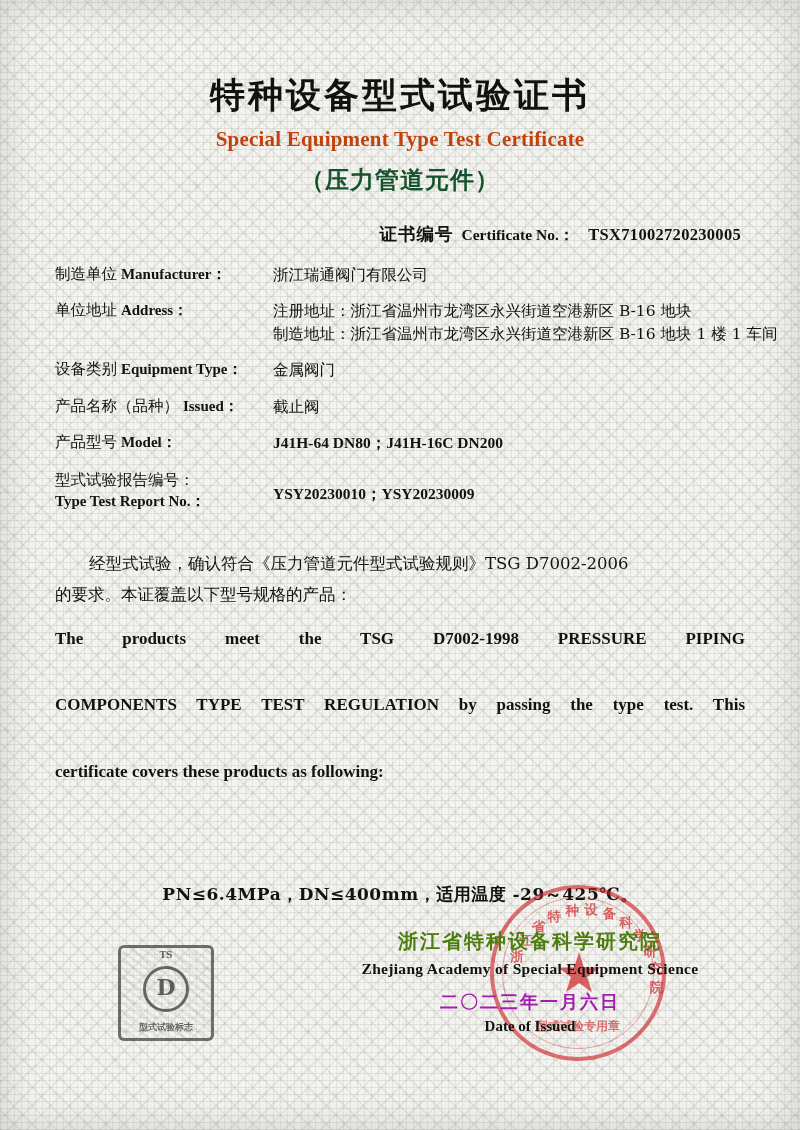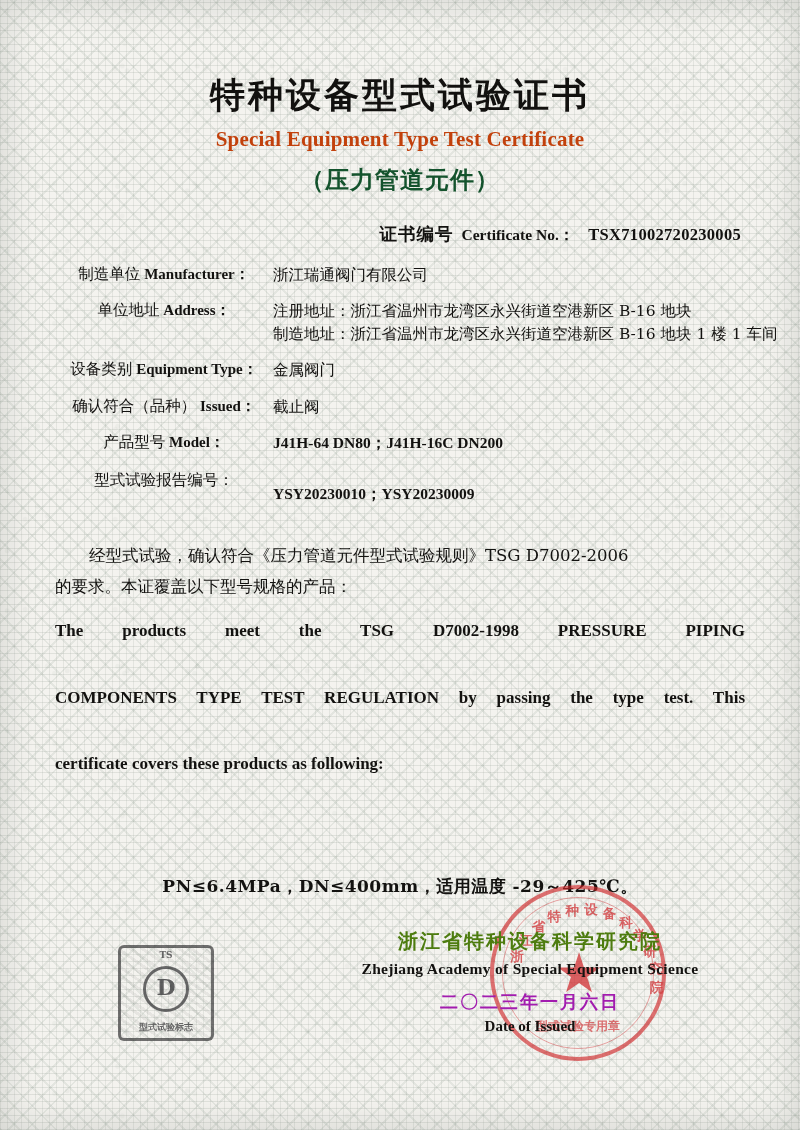--- a/index.html
+++ b/index.html
@@ -132,21 +132,20 @@
     display: flex;
     align-items: flex-start;
     margin-bottom: 14px;
   }
   .field-label {
     width: 218px;
     flex: 0 0 218px;
     font-size: 15.5px;
     color: #131210;
     line-height: 1.35;
-    text-align: center;
   }
   .field-label .cn {
     font-family: "DejaVu Serif", "Liberation Serif", serif;
     font-size: 15.5px;
   }
   .field-label .en {
     font-weight: bold;
     font-size: 15px;
   }
   .field-label.two-line {
@@ -415,37 +414,38 @@
       <div class="field-row">
         <div class="field-label">
           <span class="cn">设备类别</span>
           <span class="en">Equipment Type：</span>
         </div>
         <div class="field-value">金属阀门</div>
       </div>
 
       <div class="field-row">
         <div class="field-label">
-          <span class="cn">确认符合（品种）</span>
+          <span class="cn">产品名称（品种）</span>
           <span class="en">Issued：</span>
         </div>
         <div class="field-value">截止阀</div>
       </div>
 
       <div class="field-row">
         <div class="field-label">
           <span class="cn">产品型号</span>
           <span class="en">Model：</span>
         </div>
         <div class="field-value latin">J41H-64 DN80；J41H-16C DN200</div>
       </div>
 
       <div class="field-row">
         <div class="field-label two-line">
           <span class="cn" style="display:block">型式试验报告编号：</span>
+          <span class="en" style="display:block">Type Test Report No.：</span>
         </div>
         <div class="field-value latin" style="padding-top:14px">YSY20230010；YSY20230009</div>
       </div>
 
     </div>
 
     <div class="statement">
       <div class="statement-cn">
         <span class="indent"></span><span>经型式试验，确认符合《压力管道元件型式试验规则》TSG  D7002-2006</span><br>
         <span>的要求。本证覆盖以下型号规格的产品：</span>

